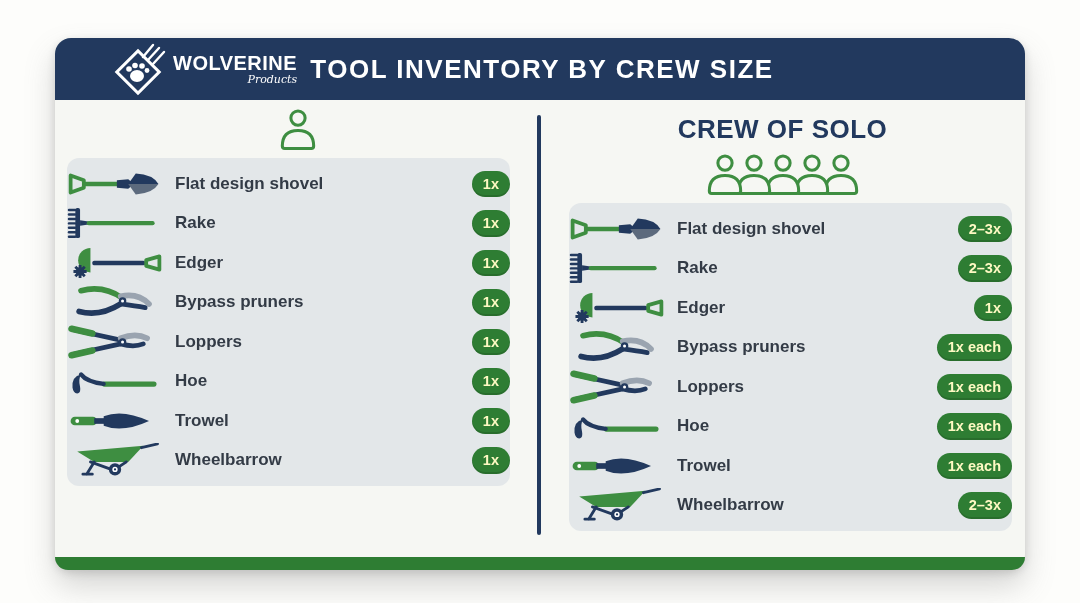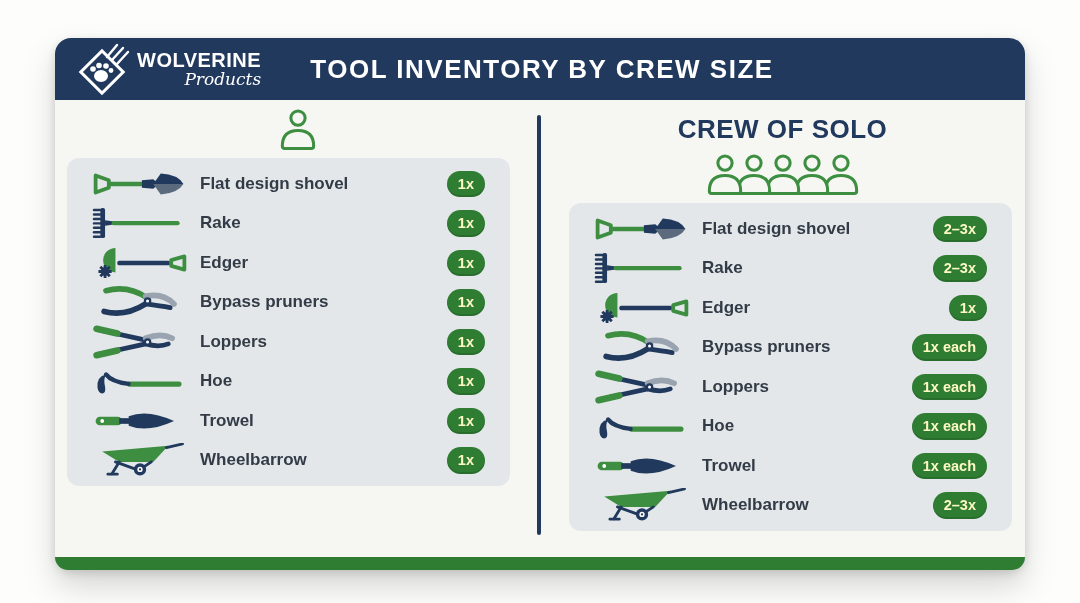--- a/index.html
+++ b/index.html
@@ -16,27 +16,27 @@
   .card{
     position:absolute;left:55px;top:38px;width:970px;height:532px;
     background:var(--card_bg);
     border-radius:16px;
     box-shadow:0 16px 30px rgba(110,110,110,.28), 0 3px 8px rgba(0,0,0,.14);
   }
   
   .hdr{
     position:relative;height:62px;background:var(--navy);
     border-radius:16px 16px 0 0;
-    display:flex;align-items:center;
+    display:flex;align-items:center;padding-left:36px;
   }
   .logo{display:flex;align-items:center;margin-left:18px;z-index:2;}
   .logo-mark{width:62px;height:56px;margin-top:2px;}
   .logo-text{margin-left:2px;color:#fff;line-height:1;}
   .logo-brand{font-size:20px;font-weight:bold;letter-spacing:.5px;}
-  .logo-sub{font-family:"DejaVu Serif", serif;font-style:italic;font-size:17px;
+  .logo-sub{font-family:"DejaVu Serif", serif;font-style:italic;font-size:11px;
     text-align:right;margin-top:1px;}
   .hdr-title{
     position:absolute;left:4px;right:0;text-align:center;
     color:#fff;font-size:26px;font-weight:bold;letter-spacing:1.5px;
   }
   
   .content{position:relative;height:457px;display:flex;}
   .divider{
     position:absolute;left:482px;top:15px;width:4px;height:420px;
     background:var(--navy);border-radius:2px;
@@ -50,21 +50,21 @@
   .crew-row svg{width:38px;height:42px;position:relative;}
   .crew-row.five svg{margin-left:-9px;}
   .crew-row.five svg:first-child{margin-left:0;}
   .crew-row.five svg:nth-child(1){z-index:5}
   .crew-row.five svg:nth-child(2){z-index:4}
   .crew-row.five svg:nth-child(3){z-index:3}
   .crew-row.five svg:nth-child(4){z-index:2}
   .crew-row.five svg:nth-child(5){z-index:1}
   .panel{
     background:var(--panel_gray);border-radius:12px;
-    padding:6px 25px;margin-top:8px;
+    padding:6px 0;margin-top:8px;
   }
   .col-left .panel{margin-left:12px;margin-right:30px;}
   .col-right .panel{margin-left:29px;margin-right:13px;}
   .trow{height:39.5px;display:flex;align-items:center;}
   .ticon{width:104px;height:34px;flex:0 0 auto;display:flex;align-items:center;}
   .ticon svg{width:96px;height:34px;}
   .tname{font-size:17px;font-weight:bold;color:var(--label);margin-left:4px;}
   .badge{
     margin-left:auto;background:var(--green);color:#fef9c3;
     font-size:14.5px;font-weight:bold;

